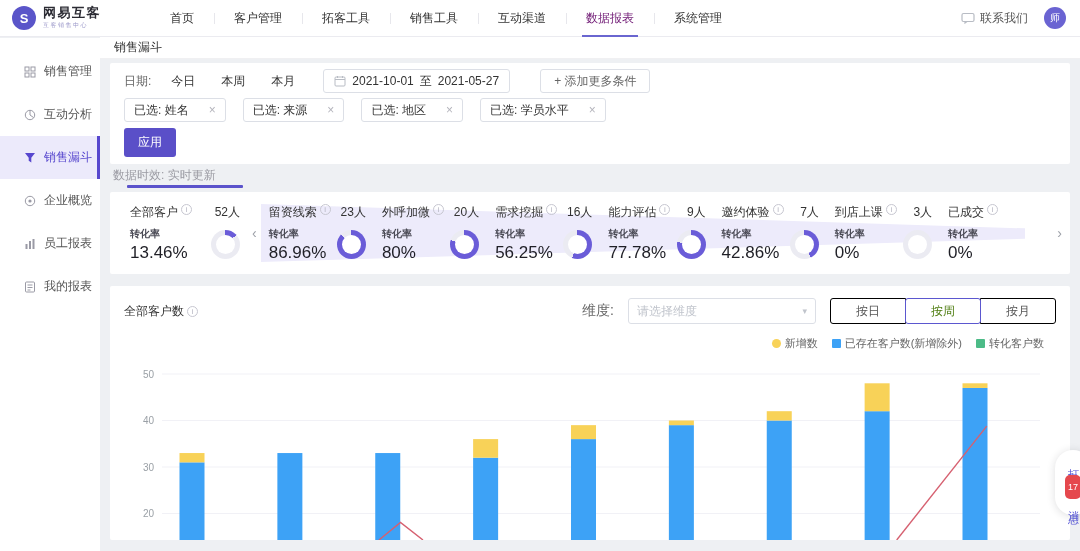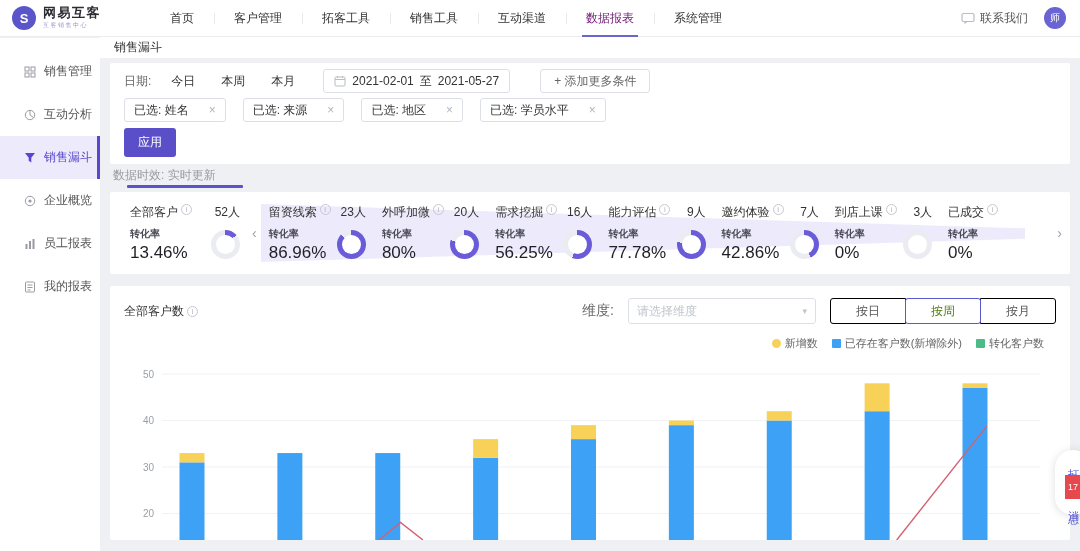--- a/index.html
+++ b/index.html
@@ -77,21 +77,21 @@
   .seg-btn + .seg-btn { margin-left:-1px; }
   .seg-btn.active { border-color:#5b57cf; color:#4d7c0f; position:relative; z-index:1; border-radius:3px; }
   .legend { display:flex; justify-content:flex-end; align-items:center; gap:14px; padding:12px 26px 0; font-size:11px; color:#666; position:relative; z-index:2; }
   .legend-item { display:flex; align-items:center; gap:4px; }
   .marker { width:9px; height:9px; flex:none; }
   #chart-svg { position:absolute; left:0; top:0; pointer-events:none; }
   #chart-svg text { font-family:"Liberation Sans", sans-serif; }
   
   .float-widget { position:absolute; right:-11px; top:450px; width:36px; background:#fff; border-radius:18px; box-shadow:0 1px 8px rgba(31,35,41,.15); display:flex; flex-direction:column; align-items:center; padding:10px 0 8px; z-index:5; }
   .vtext { writing-mode:vertical-rl; text-orientation:upright; font-size:11px; color:#5b5bd6; letter-spacing:3px; cursor:pointer; }
-  .badge { min-width:16px; height:16px; border-radius:0; background:#e5484d; color:#fff; font-size:9px; display:flex; align-items:center; justify-content:center; margin:6px 0 2px; padding:12px 3px; }
+  .badge { min-width:16px; height:16px; border-radius:5px; background:#e5484d; color:#fff; font-size:9px; display:flex; align-items:center; justify-content:center; margin:6px 0 2px; padding:12px 3px; }
 </style>
 </head>
 <body>
 
 <div class="topnav">
   <div class="logo">
     <div class="logo-mark">S</div>
     <div>
       <div class="logo-title">网易互客</div>
       <div class="logo-sub">互客销售中心</div>
@@ -178,21 +178,21 @@
       <span class="date-opt">今日</span>
       <span class="date-opt">本周</span>
       <span class="date-opt">本月</span>
       <div class="date-range">
         <span class="cal-icon">
           <svg width="12" height="12" viewBox="0 0 12 12" fill="none" stroke="currentColor">
               <rect x="1" y="2" width="10" height="9" rx="1"></rect>
               <path d="M1 4.5 h10 M3.5 1 v2 M8.5 1 v2"></path>
             </svg>
         </span>
-        <span>2021-02-01</span>
+        <span>2021-10-01</span>
         <span>至</span>
         <span>2021-05-27</span>
       </div>
       <div class="add-more">
         <span>+ 添加更多条件</span>
       </div>
     </div>
     <div class="chips-row">
       <div class="chip">
         <span>已选: 姓名</span>

